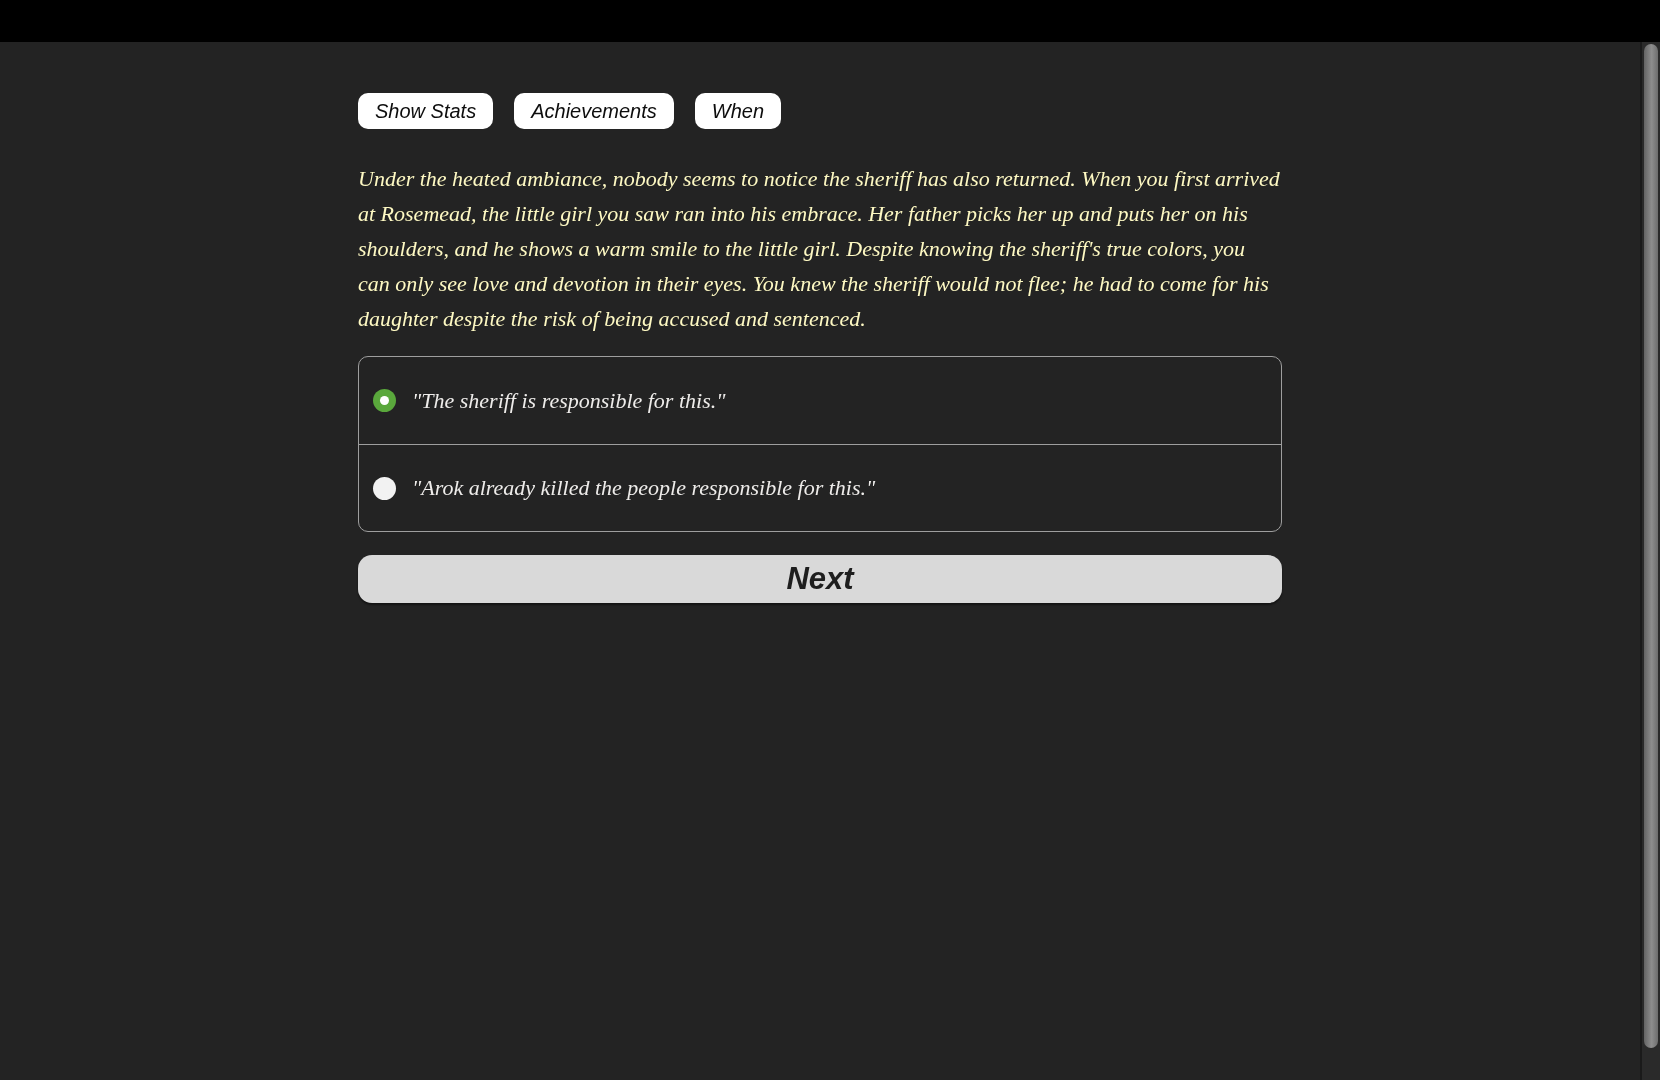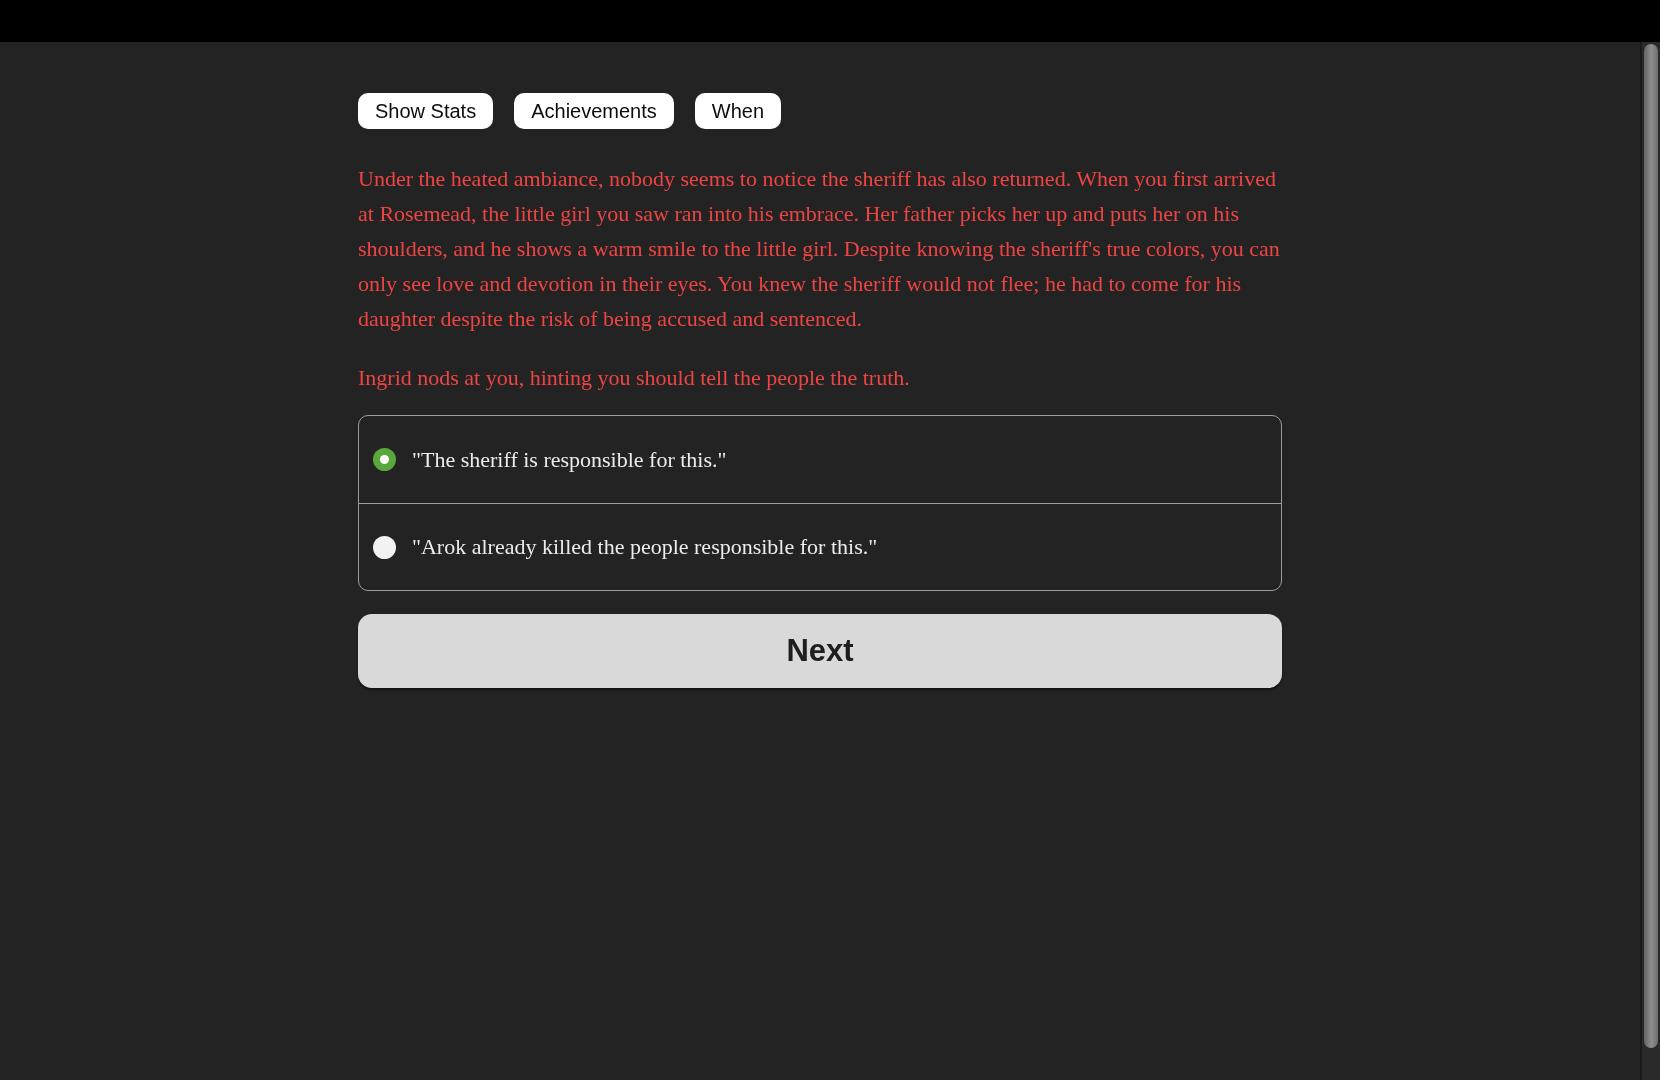--- a/index.html
+++ b/index.html
@@ -1,15 +1,15 @@
 <!DOCTYPE html>
 <html style="--radio-selected: #5aa83c;"><head>
 <meta charset="utf-8">
 <style>
-  * { margin: 0; padding: 0; box-sizing: border-box; }
+  * { margin: 0; padding: 0; box-sizing: border-box; font-style: italic; }
   html, body { width: 1660px; height: 1080px; overflow: hidden; }
   body {
     background: #232323;
     font-family: "Liberation Sans", sans-serif;
     position: relative;
   }
 
   
   .top-bar {
     position: absolute; left: 0; top: 0;
@@ -51,21 +51,21 @@
     border: none;
     border-radius: 10px;
     font-family: "Liberation Sans", sans-serif;
     font-size: 20px;
     line-height: 36px;
     cursor: pointer;
     white-space: nowrap;
   }
 
   
-  .story { color: #ef4444; }
+  .story { color: #fef9c3; }
   .story p {
     font-family: "Liberation Serif", "DejaVu Serif", serif;
     font-size: 22px;
     line-height: 35px;
   }
   .story p.p1 { margin-top: 32px; }
   .story p.p2 { margin-top: 24px; }
 
   
   .choice-box {
@@ -103,21 +103,21 @@
     font-family: "Liberation Serif", "DejaVu Serif", serif;
     font-size: 22px;
     color: #eeecea;
   }
 
   
   .next-btn {
     display: block;
     margin-top: 23px;
     width: 924px;
-    height: 74px;
+    height: 48px;
     background: #d9d9d9;
     color: #1e1e1e;
     border: none;
     border-radius: 14px;
     font-family: "Liberation Sans", sans-serif;
     font-size: 31px;
     font-weight: bold;
     cursor: pointer;
     box-shadow: 0 2px 2px rgba(0,0,0,0.45);
   }
@@ -130,21 +130,20 @@
 <div class="content">
 
   <div class="toolbar">
     <button class="toolbar-btn">Show Stats</button>
     <button class="toolbar-btn">Achievements</button>
     <button class="toolbar-btn">When</button>
   </div>
 
   <div class="story">
     <p class="p1">Under the heated ambiance, nobody seems to notice the sheriff has also returned. When you first arrived at Rosemead, the little girl you saw ran into his embrace. Her father picks her up and puts her on his shoulders, and he shows a warm smile to the little girl. Despite knowing the sheriff's true colors, you can only see love and devotion in their eyes. You knew the sheriff would not flee; he had to come for his daughter despite the risk of being accused and sentenced.</p>
-    <p class="p2">Ingrid nods at you, hinting you should tell the people the truth.</p>
   </div>
 
   <div class="choice-box">
     <div class="choice-row selected">
       <span class="radio"></span>
       <span class="choice-label">"The sheriff is responsible for this."</span>
     </div>
     <div class="choice-row">
       <span class="radio"></span>
       <span class="choice-label">"Arok already killed the people responsible for this."</span>

